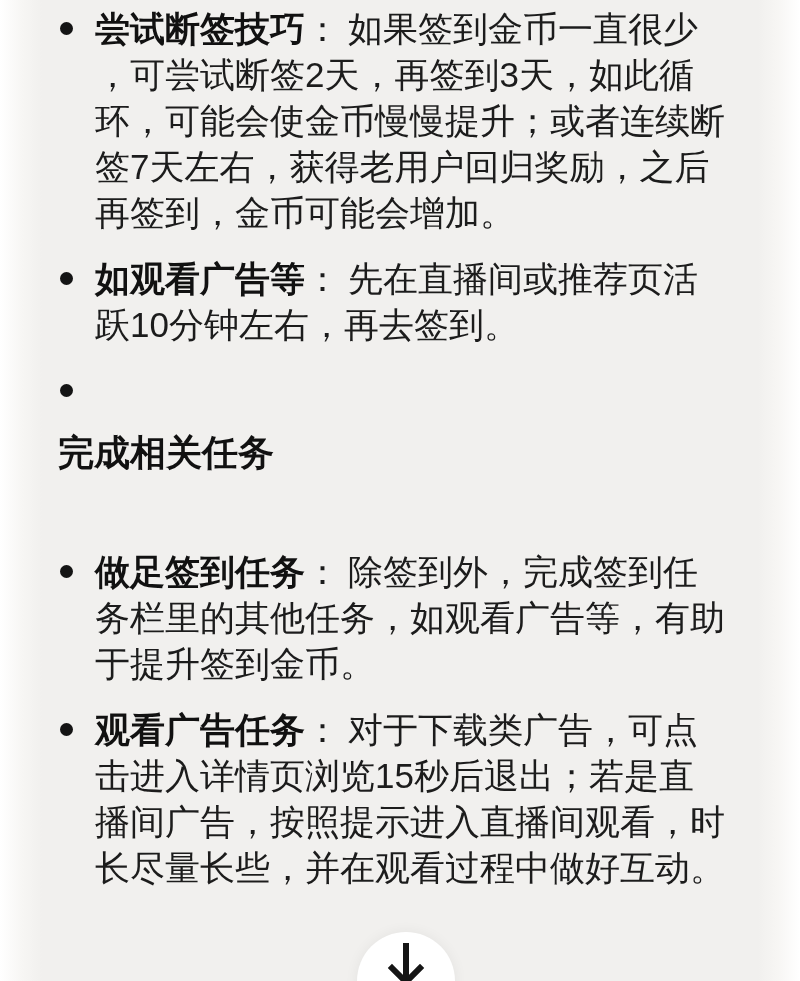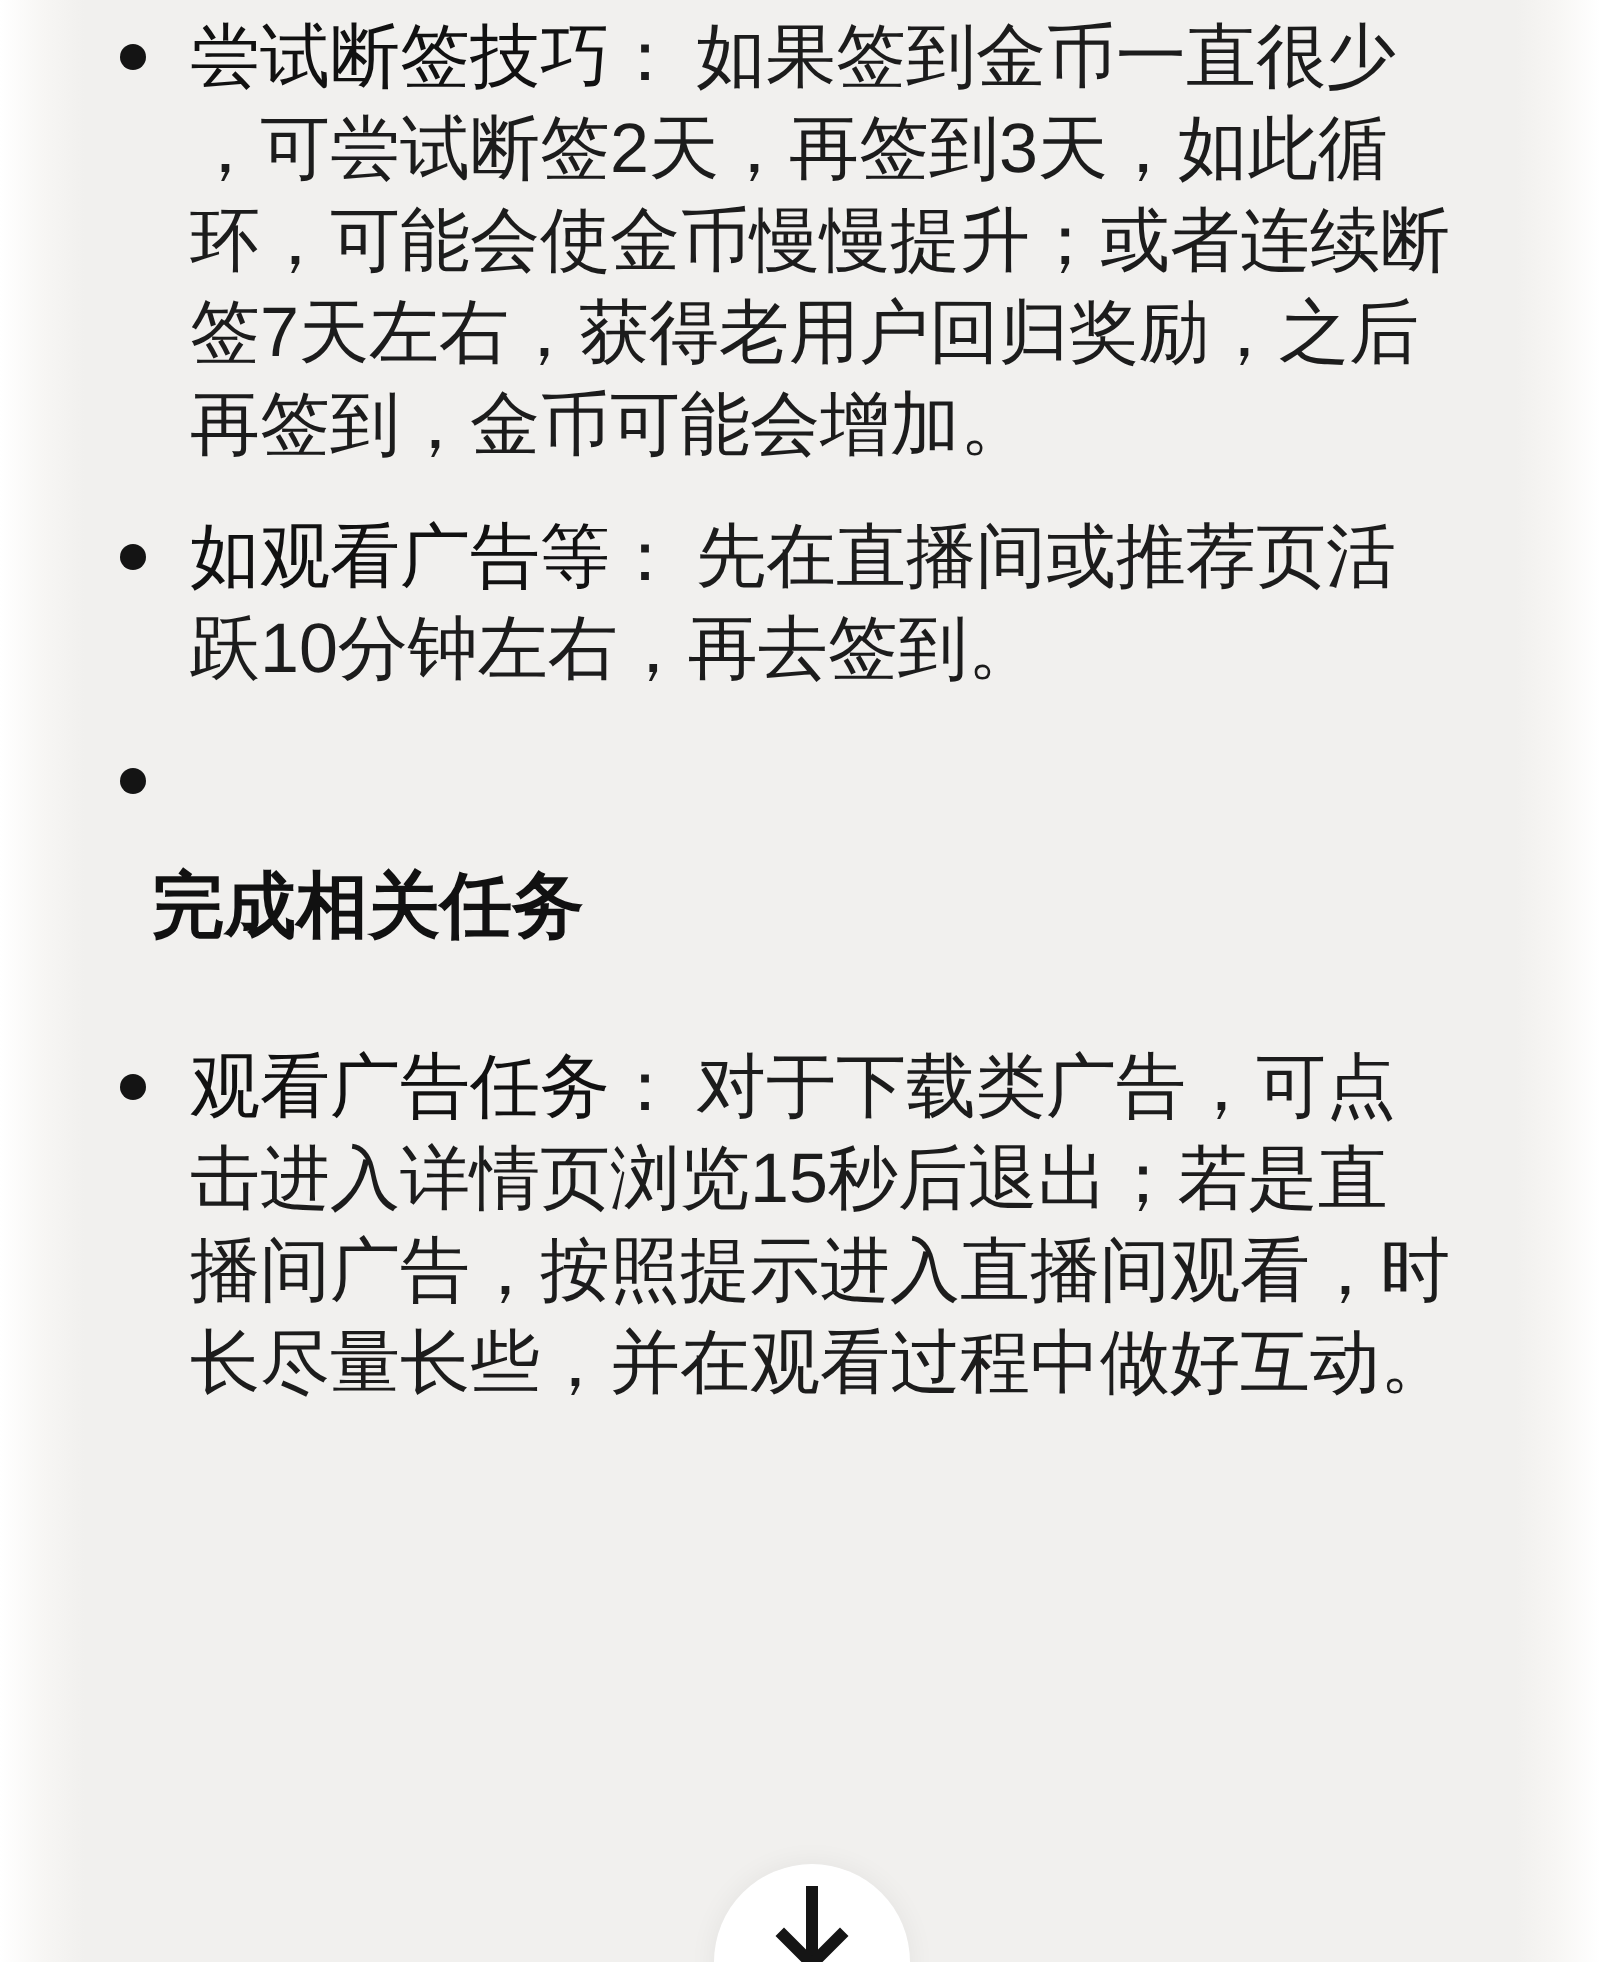--- a/index.html
+++ b/index.html
@@ -42,35 +42,35 @@
     flex: 0 0 632px;
     font-size: 35px;
     line-height: 46px;
     letter-spacing: 0;
     word-break: break-all;
     overflow-wrap: anywhere;
     line-break: anywhere;
     color: #1c1c1c;
   }
   .item-title {
-    font-weight: 400;
+    font-weight: 700;
     color: #111111;
   }
   .item-colon {
     font-weight: 500;
     margin-right: 8px;
   }
   .section-heading {
     font-size: 36px;
     line-height: 40px;
     font-weight: 700;
     color: #111111;
-    padding-left: 76px;
+    padding-left: 58px;
     margin-top: 36px;
-    margin-bottom: 48px;
+    margin-bottom: 76px;
   }
   .scroll-btn {
     position: absolute;
     left: 357px;
     top: 932px;
     width: 98px; height: 98px;
     border-radius: 50%;
     background: #ffffff;
     box-shadow: 0 0 14px rgba(0,0,0,0.06);
     border: none;
@@ -106,20 +106,26 @@
     </div>
 
     <div class="item">
       <div class="dot-cell">
           <div class="dot"></div>
         </div>
     </div>
 
     <div class="section-heading">完成相关任务</div>
 
+    <div class="item">
+      <div class="dot-cell">
+          <div class="dot"></div>
+        </div>
+      <div class="item-text"><span class="item-title">做足签到任务</span><span class="item-colon">：</span><span>除签到外，完成签到任务栏里的其他任务，如观看广告等，有助于提升签到金币。</span></div>
+    </div>
 
     <div class="item">
       <div class="dot-cell">
           <div class="dot"></div>
         </div>
       <div class="item-text"><span class="item-title">观看广告任务</span><span class="item-colon">：</span><span>对于下载类广告，可点击进入详情页浏览15秒后退出；若是直播间广告，按照提示进入直播间观看，时长尽量长些，并在观看过程中做好互动。</span></div>
     </div>
 
   </div>
 

